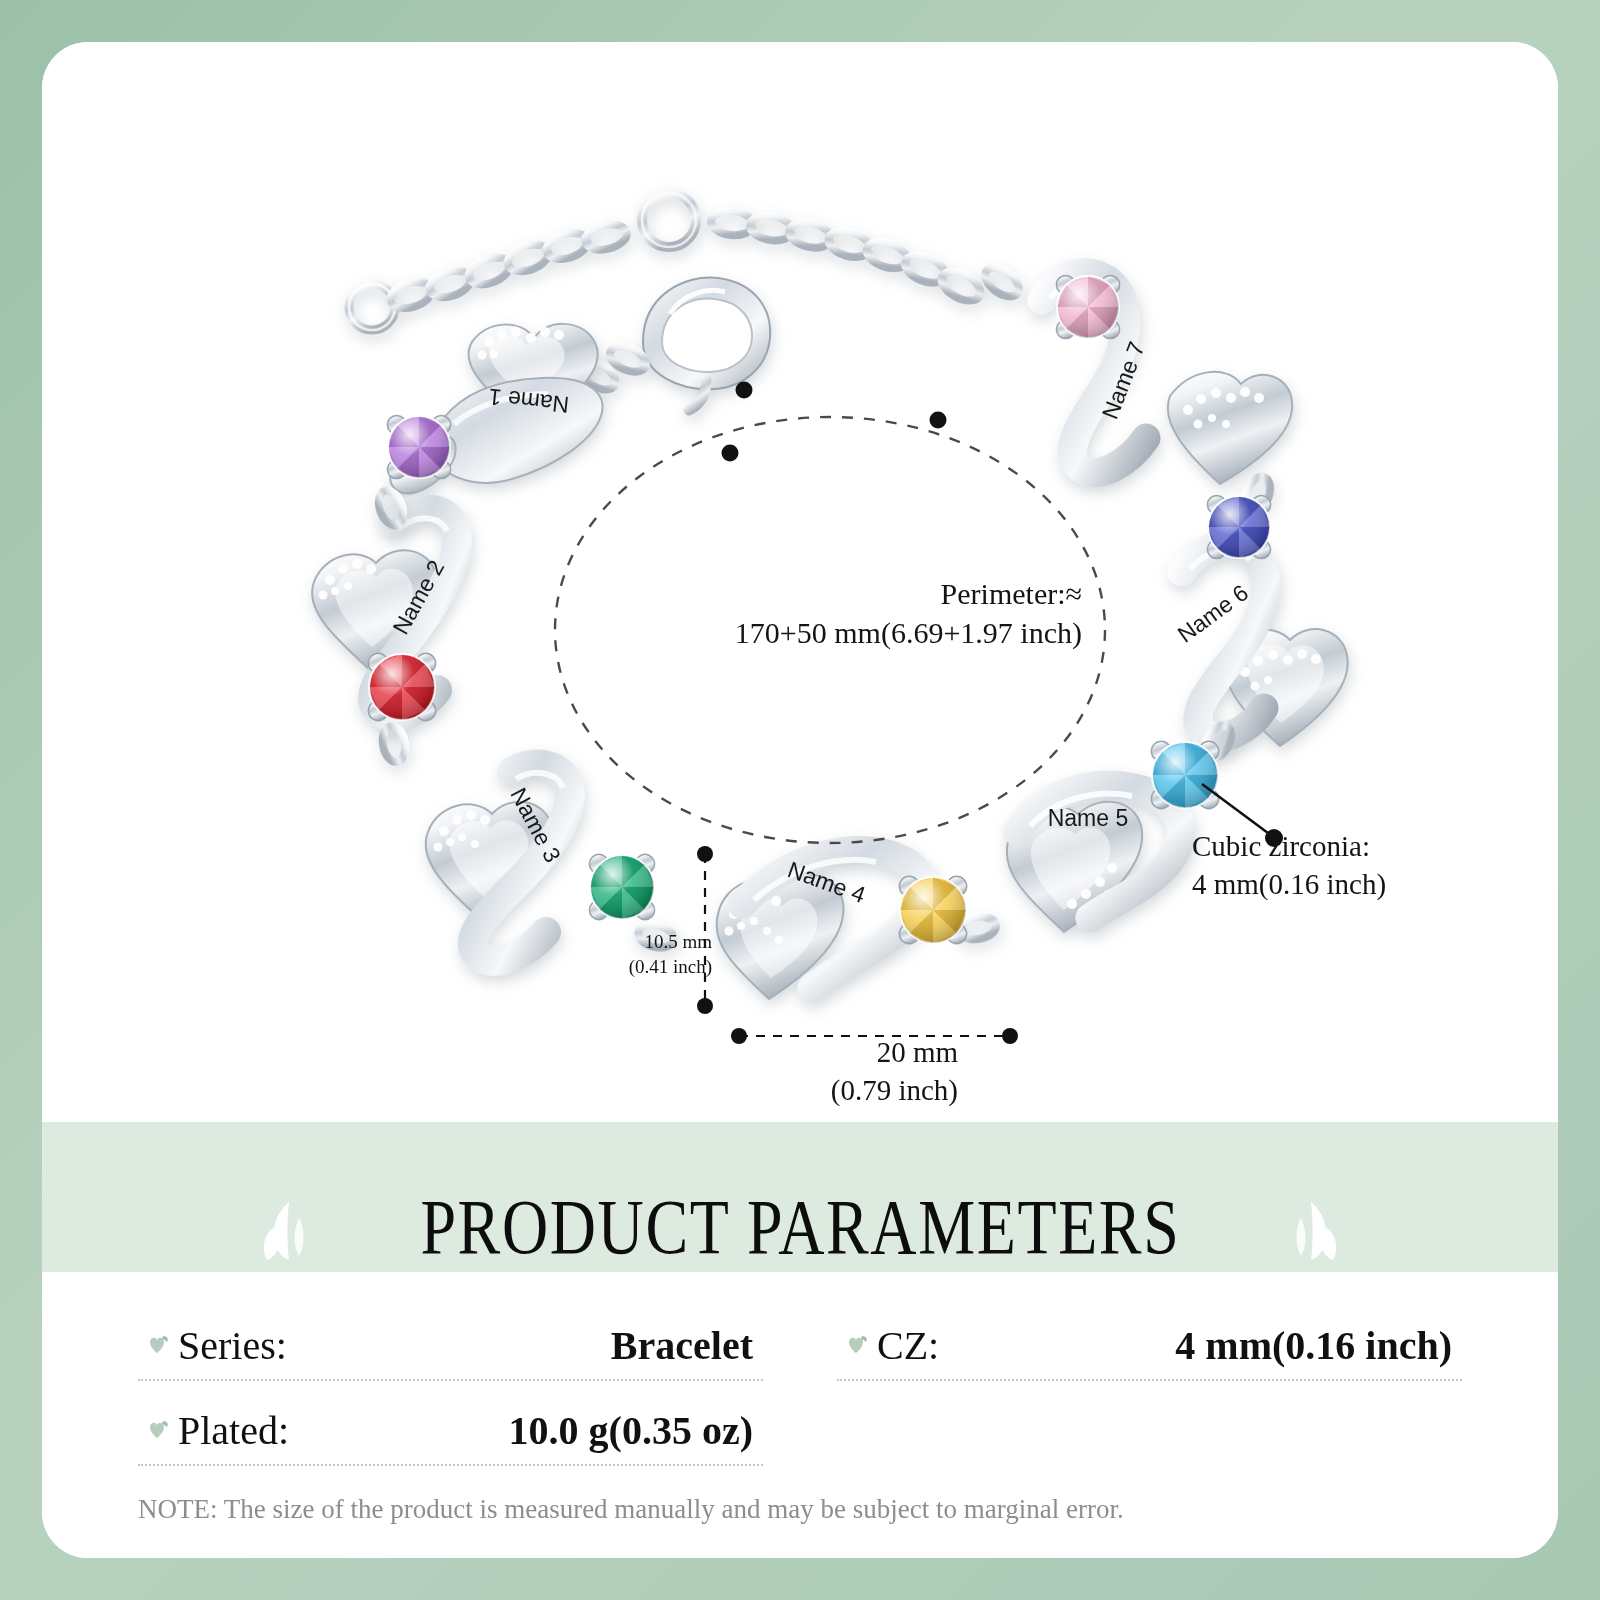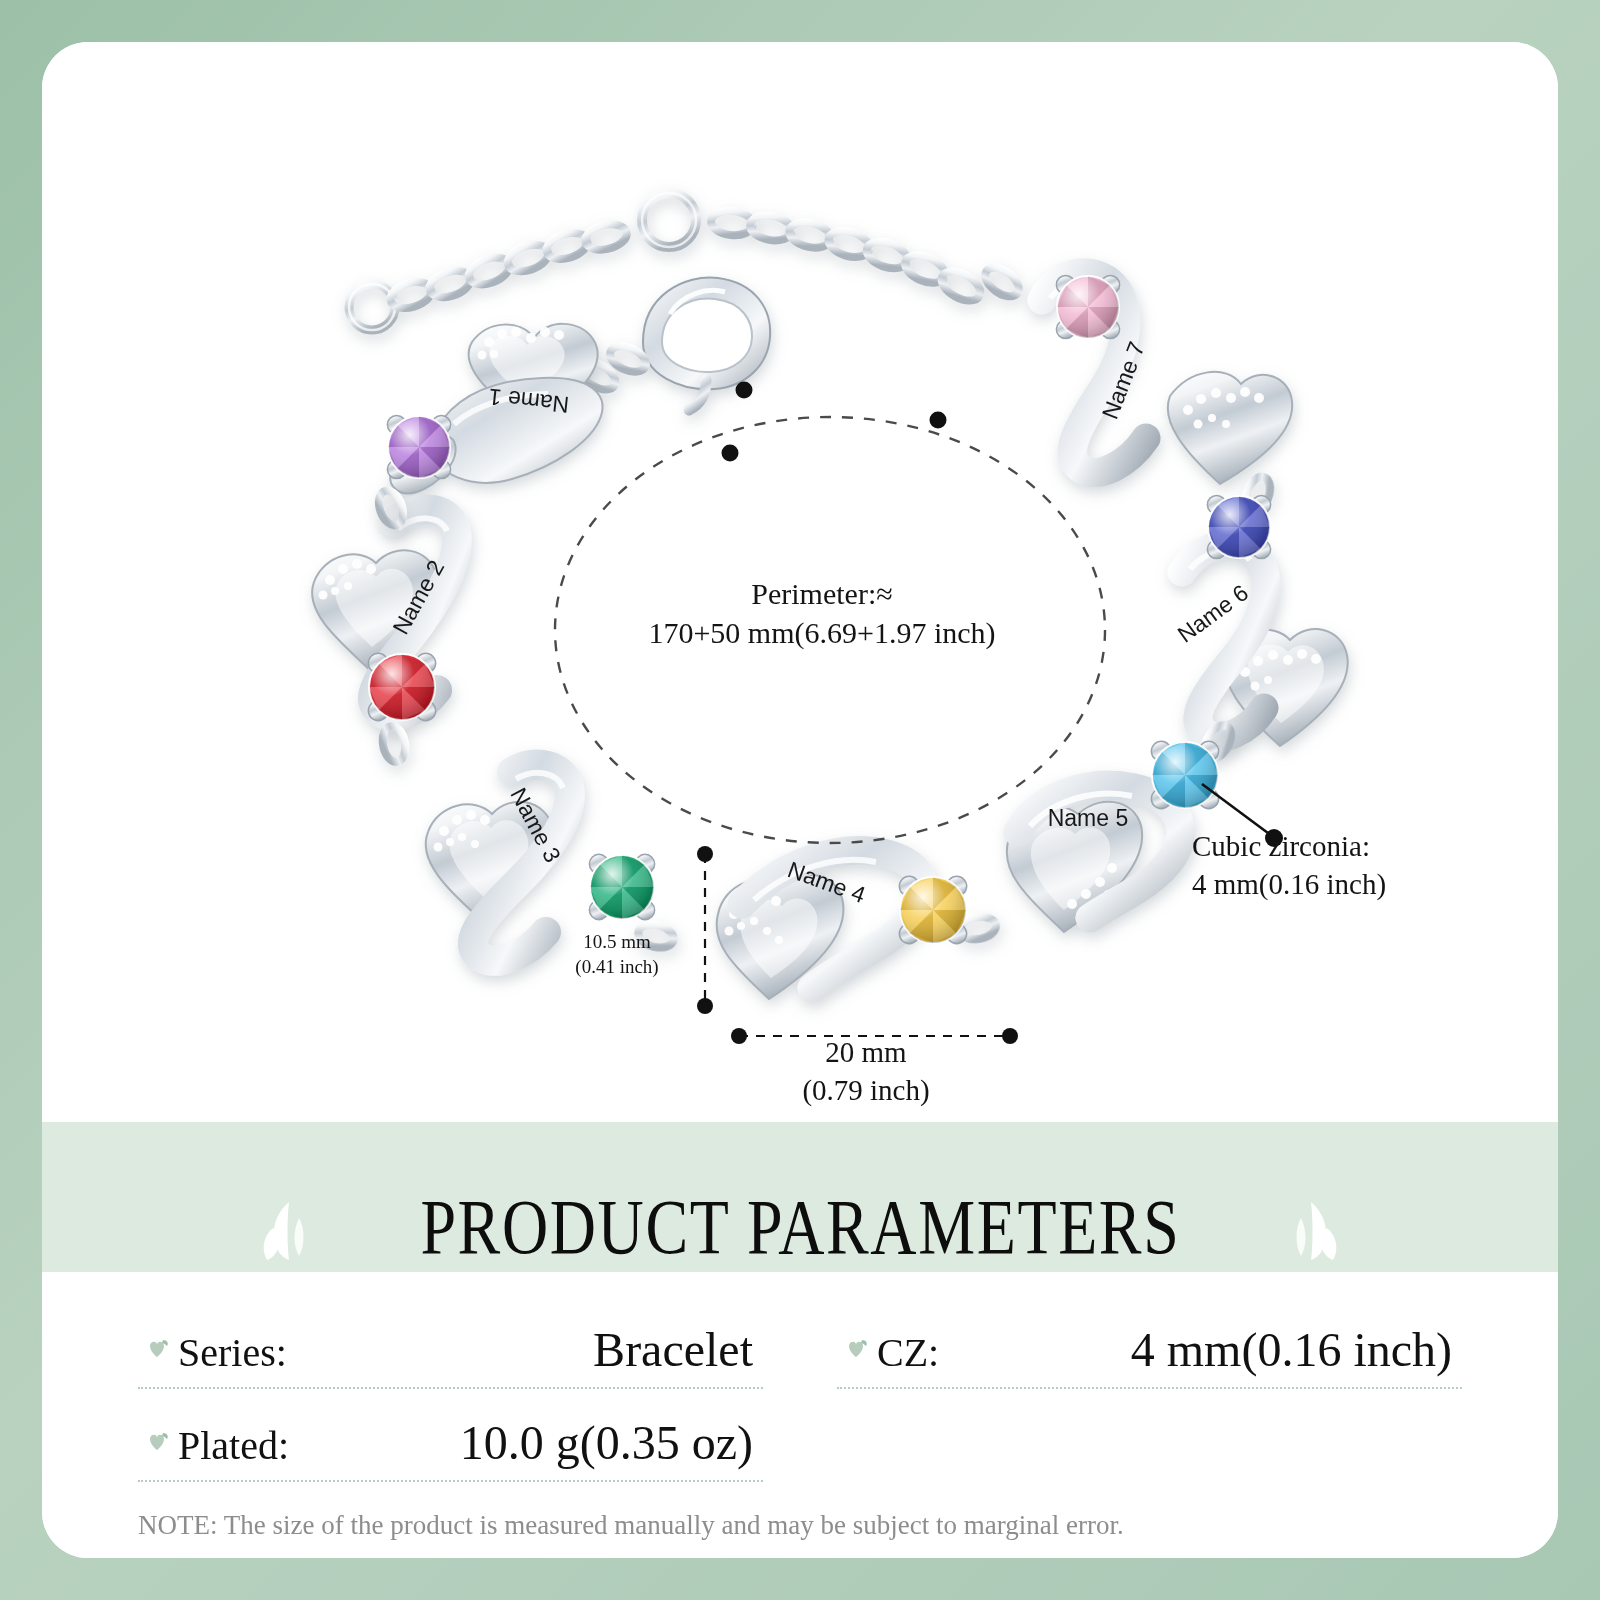--- a/index.html
+++ b/index.html
@@ -14,28 +14,28 @@
     position: relative; width: 100%; height: 100%;
     background: #ffffff; border-radius: 46px; overflow: hidden;
     display: flex; flex-direction: column;
   }
 
   
   .hero { position: relative; height: 1080px; background: #fff; }
   .hero svg { position: absolute; left: 0; top: 0; }
 
   .anno {
-    position: absolute; color: #141414; text-align: center;
+    position: absolute; color: #141414; text-align: right;
     font-family: "Liberation Serif", serif; line-height: 1.3;
     white-space: nowrap;
   }
   #perimeter-annotation { left: 520px; top: 532px; width: 520px; font-size: 30px; }
   #cz-annotation { left: 1150px; top: 786px; font-size: 29px; text-align: left; }
   #height-annotation { left: 480px; top: 888px; width: 190px; font-size: 19px; }
-  #width-annotation  { left: 714px; top: 992px; width: 220px; font-size: 29px; }
+  #width-annotation  { left: 696px; top: 992px; width: 220px; font-size: 29px; }
 
   
   .banner {
     position: relative; height: 150px; background: #dceadf;
     display: flex; align-items: flex-end; justify-content: center; gap: 26px;
   }
   .banner-title {
     font-size: 78px; letter-spacing: 2px; color: #0d0d0d;
     font-family: "Liberation Serif", serif; transform: scaleX(0.82);
     font-weight: 400;
@@ -51,21 +51,21 @@
     display: grid; grid-template-columns: 1fr 1fr; column-gap: 74px;
   }
   .spec-row {
     display: flex; align-items: baseline;
     border-bottom: 2px dotted #b6cdbd;
     padding: 4px 4px 10px 4px; margin-bottom: 22px;
     position: relative;
   }
   .bullet { width: 30px; height: 30px; flex: 0 0 auto; margin-right: 6px; align-self: center; }
   .spec-label { font-size: 40px; color: #111; }
-  .spec-value { font-size: 48px; color: #111; margin-left: auto; padding-right: 6px; }
+  .spec-value { font-size: 40px; color: #111; margin-left: auto; padding-right: 6px; font-weight: bold; }
   .note {
     font-size: 27px; color: #8d8d8d;
     margin-top: 6px;
   }
 </style>
 </head>
 <body>
 
 <div class="frame">
   <div class="card">

